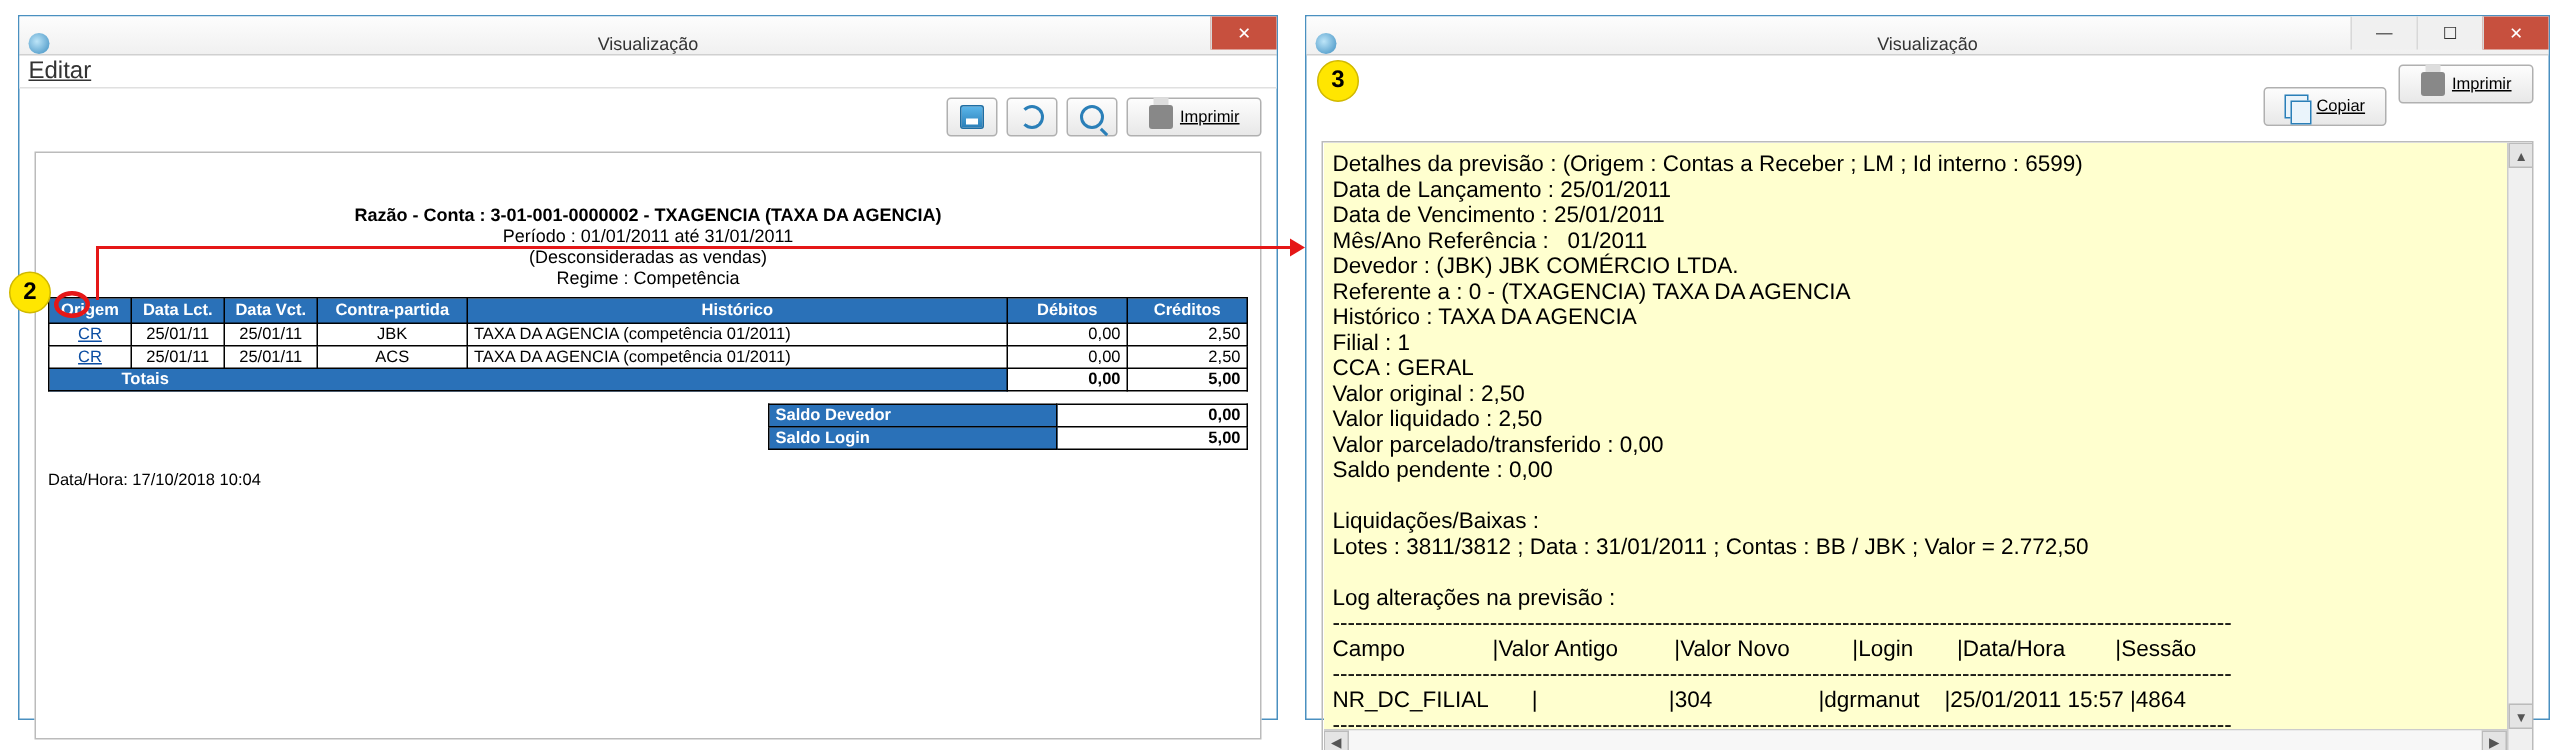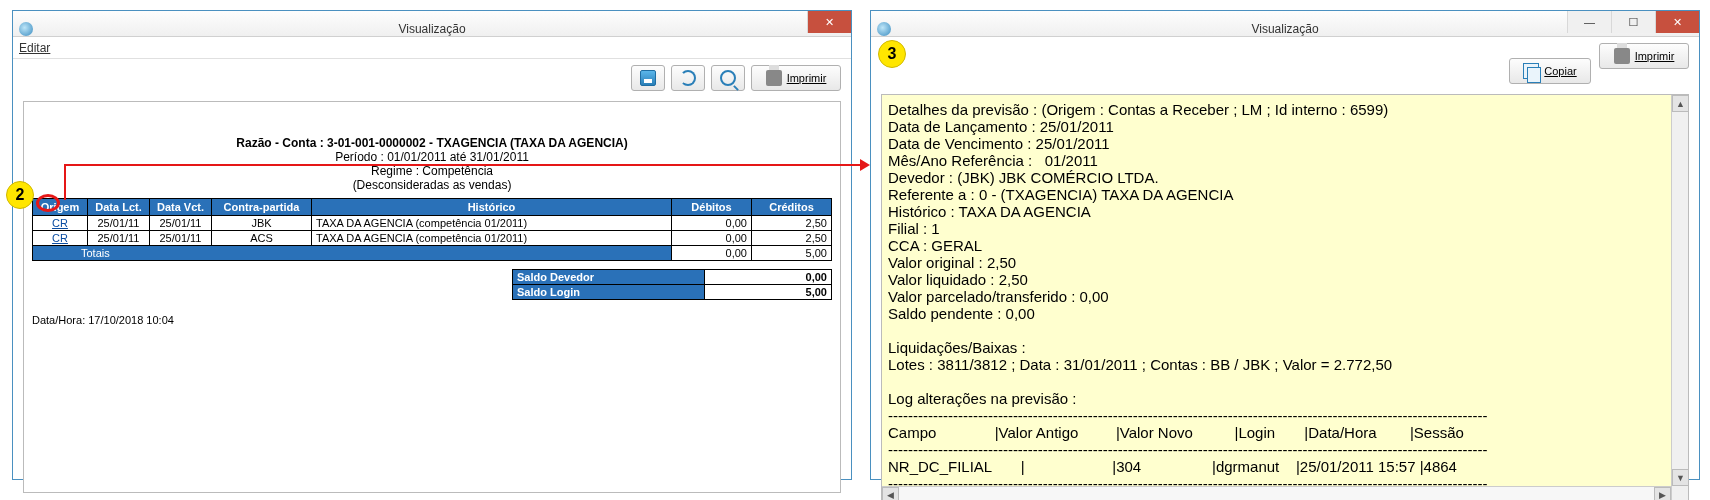--- a/index.html
+++ b/index.html
@@ -39,21 +39,21 @@
   }
   .win-btns { position: absolute; right: 0; top: 0; display: flex; height: 22px; }
   .win-btn {
     width: 44px; height: 22px; display: flex; align-items: center; justify-content: center;
     font-size: 11px; color: #333; background: #f0f0f0; border-left:1px solid #d8d8d8;
   }
   .win-btn.close { background: #c7503e; color: #fff; }
   .menubar {
     height: 22px; display:flex; align-items:center; padding: 0 6px;
     background: #fff; border-bottom: 1px solid #e0e0e0;
-    font-size: 12px; color: #333;
+    font-size: 16px; color: #333;
   }
   .menubar span { text-decoration: underline; text-decoration-color: #333; }
   .toolbar-row {
     display:flex; justify-content:flex-end; align-items:center; gap:6px;
     padding: 6px 10px;
   }
   .tb-btn {
     border: 1px solid #b0b0b0; background: linear-gradient(#fdfdfd,#e8e8e8);
     border-radius: 3px; height: 26px; min-width: 30px;
     display:flex; align-items:center; justify-content:center; gap:5px;
@@ -81,21 +81,21 @@
   }
   table.ledger th {
     background: #2a71b8; color:#fff; font-weight:bold;
     border:1px solid #000; padding: 2px 4px; text-align:center;
   }
   table.ledger td {
     border:1px solid #000; padding: 1px 4px; background:#fff;
   }
   table.ledger td.r { text-align:right; }
   table.ledger td.c { text-align:center; }
-  table.ledger .totrow td { background:#2a71b8; color:#fff; font-weight:normal;padding-left:48px; }
+  table.ledger .totrow td { background:#2a71b8; color:#fff; font-weight:bold;padding-left:48px; }
   table.ledger .totrow td.white { background:#fff; color:#000; }
   a.origin-link { color:#0b4da2; text-decoration:underline; }
   .ring { position:absolute; border:3px solid #e51717; border-radius:50%; pointer-events:none; }
   .step-badge {
     position:absolute; width:28px; height:28px; border-radius:50%;
     background:#ffe600; color:#000; font-weight:bold; font-size:16px;
     display:flex; align-items:center; justify-content:center; border:1px solid #d0b800;
   }
   table.balance {
     border-collapse: collapse; font-size: 11px; margin-top:8px; margin-left:auto; margin-right:0;
@@ -162,22 +162,22 @@
       </div>
     <div class="tb-btn" style="min-width:90px;">
       <span class="ico ico-print"></span>
       <span style="text-decoration:underline;">Imprimir</span>
     </div>
   </div>
   <div class="content-frame">
     <div class="rpt-head">
       <div class="l1">Razão - Conta : 3-01-001-0000002 - TXAGENCIA (TAXA DA AGENCIA)</div>
       <div>Período : 01/01/2011 até 31/01/2011</div>
+      <div>(Desconsideradas as vendas)</div>
       <div>Regime : Competência</div>
-      <div>(Desconsideradas as vendas)</div>
     </div>
     <table class="ledger">
       <colgroup>
         <col style="width:55px">
           <col style="width:62px">
           <col style="width:62px">
           <col style="width:100px">
         <col>
           <col style="width:80px">
           <col style="width:80px">

